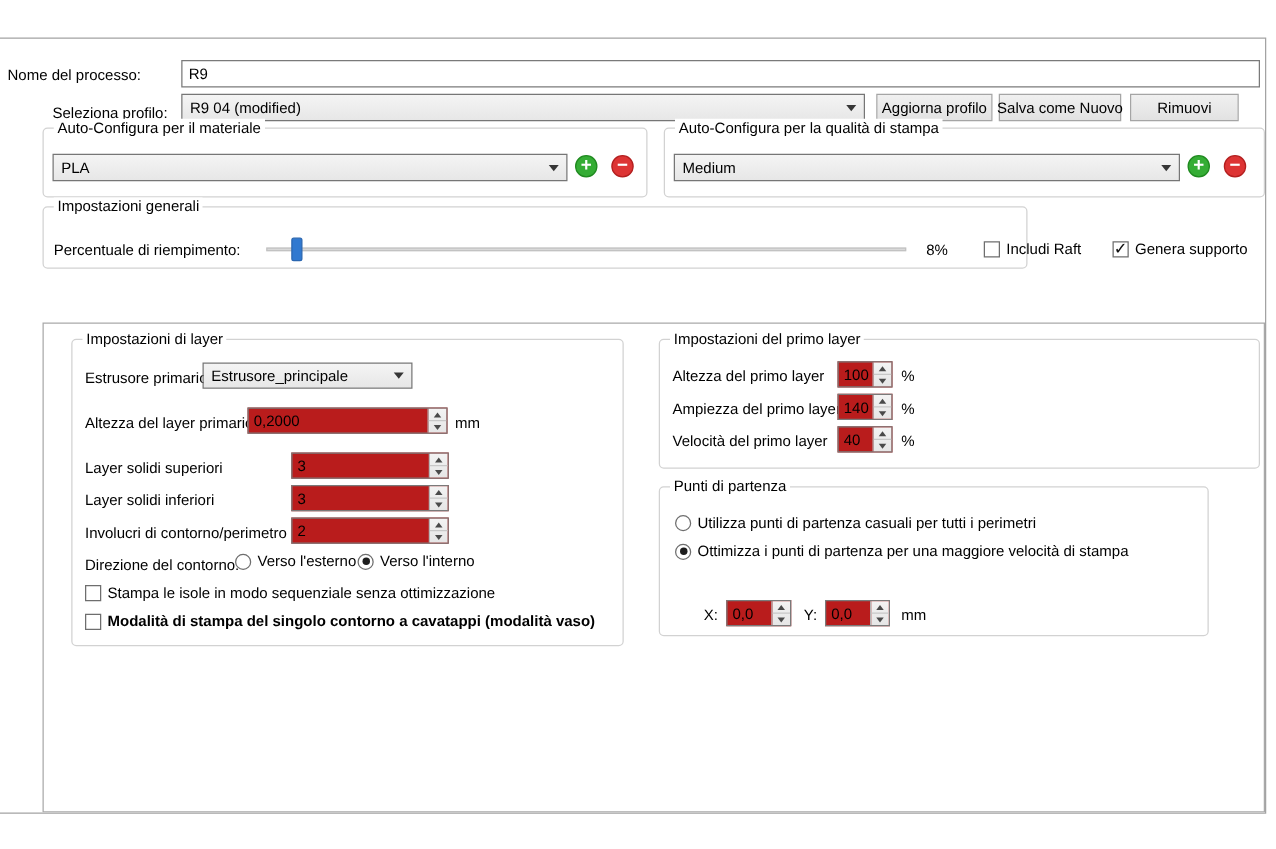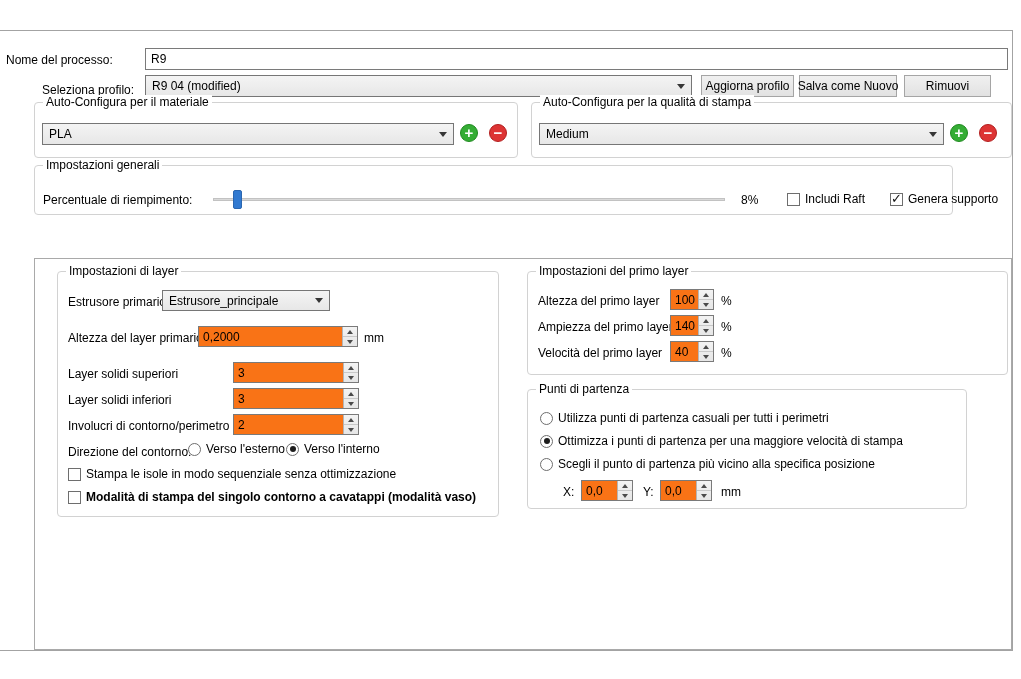--- a/index.html
+++ b/index.html
@@ -45,21 +45,21 @@
   .icon-remove { background:var(--remove-red,#dd3434); border:1px solid #b31f1f; }
   .slider { position:absolute; height:21px; }
   .slider .groove { position:absolute; left:0; right:0; top:9px; height:3px; background:#d9d9d9; border:1px solid #c2c2c2; }
   .slider .shandle { position:absolute; top:1px; width:9px; height:19px; border-radius:2px; background:var(--slider-handle,#3179d0); border:1px solid #2a66b0; }
   .check { position:absolute; display:flex; align-items:center; gap:5px; white-space:nowrap; }
   .check .box { width:13px; height:13px; border:1px solid #6e6e6e; background:#fff; position:relative; flex:0 0 auto; }
   .check .box .mark { position:absolute; left:0px; top:-3px; font-size:13px; color:#111; }
   .radio { position:absolute; display:flex; align-items:center; gap:5px; white-space:nowrap; }
   .radio .ring { width:13px; height:13px; border:1px solid #6e6e6e; border-radius:50%; background:#fff; display:flex; align-items:center; justify-content:center; flex:0 0 auto; }
   .radio.selected .ring::after { content:""; width:6px; height:6px; border-radius:50%; background:#1d1d1d; }
-  .spin { position:absolute; height:21px; border:1px solid #7a7a7a; background:#f97316; display:flex; }
+  .spin { position:absolute; height:21px; border:1px solid #7a7a7a; background:#b91c1c; display:flex; }
   .spin .val { flex:1; display:flex; align-items:center; padding:0 4px; overflow:hidden; }
   .spin .btns { width:15px; display:flex; flex-direction:column; border-left:1px solid #b5b5b5; background:linear-gradient(#f3f3f3,#e6e6e6); }
   .spin .sb { flex:1; display:flex; align-items:center; justify-content:center; }
   .spin .sb.up { border-bottom:1px solid #c8c8c8; }
   .tri-up { width:0; height:0; border-left:3px solid transparent; border-right:3px solid transparent; border-bottom:4px solid #4a4a4a; }
   .tri-dn { width:0; height:0; border-left:3px solid transparent; border-right:3px solid transparent; border-top:4px solid #4a4a4a; }
   .tabbar { position:absolute; left:33px; top:204px; height:24px; display:flex; align-items:flex-end; padding-left:20px; z-index:3; }
   .tab {
     height:19px; padding:0 10px; display:flex; align-items:center;
     background:linear-gradient(#f2f2f2,#e6e6e6); border:1px solid #a9a9a9; border-bottom:none;
@@ -107,21 +107,21 @@
     <div class="group" style="left:530px;top:71px;width:481px;height:56px;">
       <span class="gtitle">Auto-Configura per la qualità di stampa</span>
       <div class="combo" style="left:7px;top:20px;width:405px;text-align:right;">
         <span>Medium</span>
         <span class="arr"></span>
       </div>
       <div class="circle-icon icon-add" style="left:418px;top:21px;">+</div>
       <div class="circle-icon icon-remove" style="left:447px;top:21px;">−</div>
     </div>
 
-    <div class="group" style="left:33px;top:134px;width:919px;height:50px;">
+    <div class="group" style="left:33px;top:134px;width:788px;height:50px;">
       <span class="gtitle">Impostazioni generali</span>
       <span class="lbl" style="left:8px;top:27px;">Percentuale di riempimento:</span>
       <div class="slider" style="left:178px;top:23px;width:512px;">
         <span class="groove"></span>
         <span class="shandle" style="left:20px;"></span>
       </div>
       <span class="lbl" style="left:706px;top:27px;">8%</span>
       <div class="check" style="left:752px;top:26px;">
         <span class="box"></span>
         <span>Includi Raft</span>
@@ -269,24 +269,20 @@
         <span class="gtitle">Punti di partenza</span>
 
         <div class="radio" style="left:12px;top:21px;">
           <span class="ring"></span>
           <span>Utilizza punti di partenza casuali per tutti i perimetri</span>
         </div>
         <div class="radio selected" style="left:12px;top:44px;">
           <span class="ring"></span>
           <span>Ottimizza i punti di partenza per una maggiore velocità di stampa</span>
         </div>
-        <div class="radio" style="left:12px;top:67px;">
-          <span class="ring"></span>
-          <span>Scegli il punto di partenza più vicino alla specifica posizione</span>
-        </div>
 
         <span class="lbl" style="left:35px;top:95px;">X:</span>
         <div class="spin" style="left:53px;top:90px;width:52px;">
           <span class="val">0,0</span>
           <span class="btns">
             <span class="sb up">
                 <i class="tri-up"></i>
               </span>
             <span class="sb dn">
                 <i class="tri-dn"></i>

